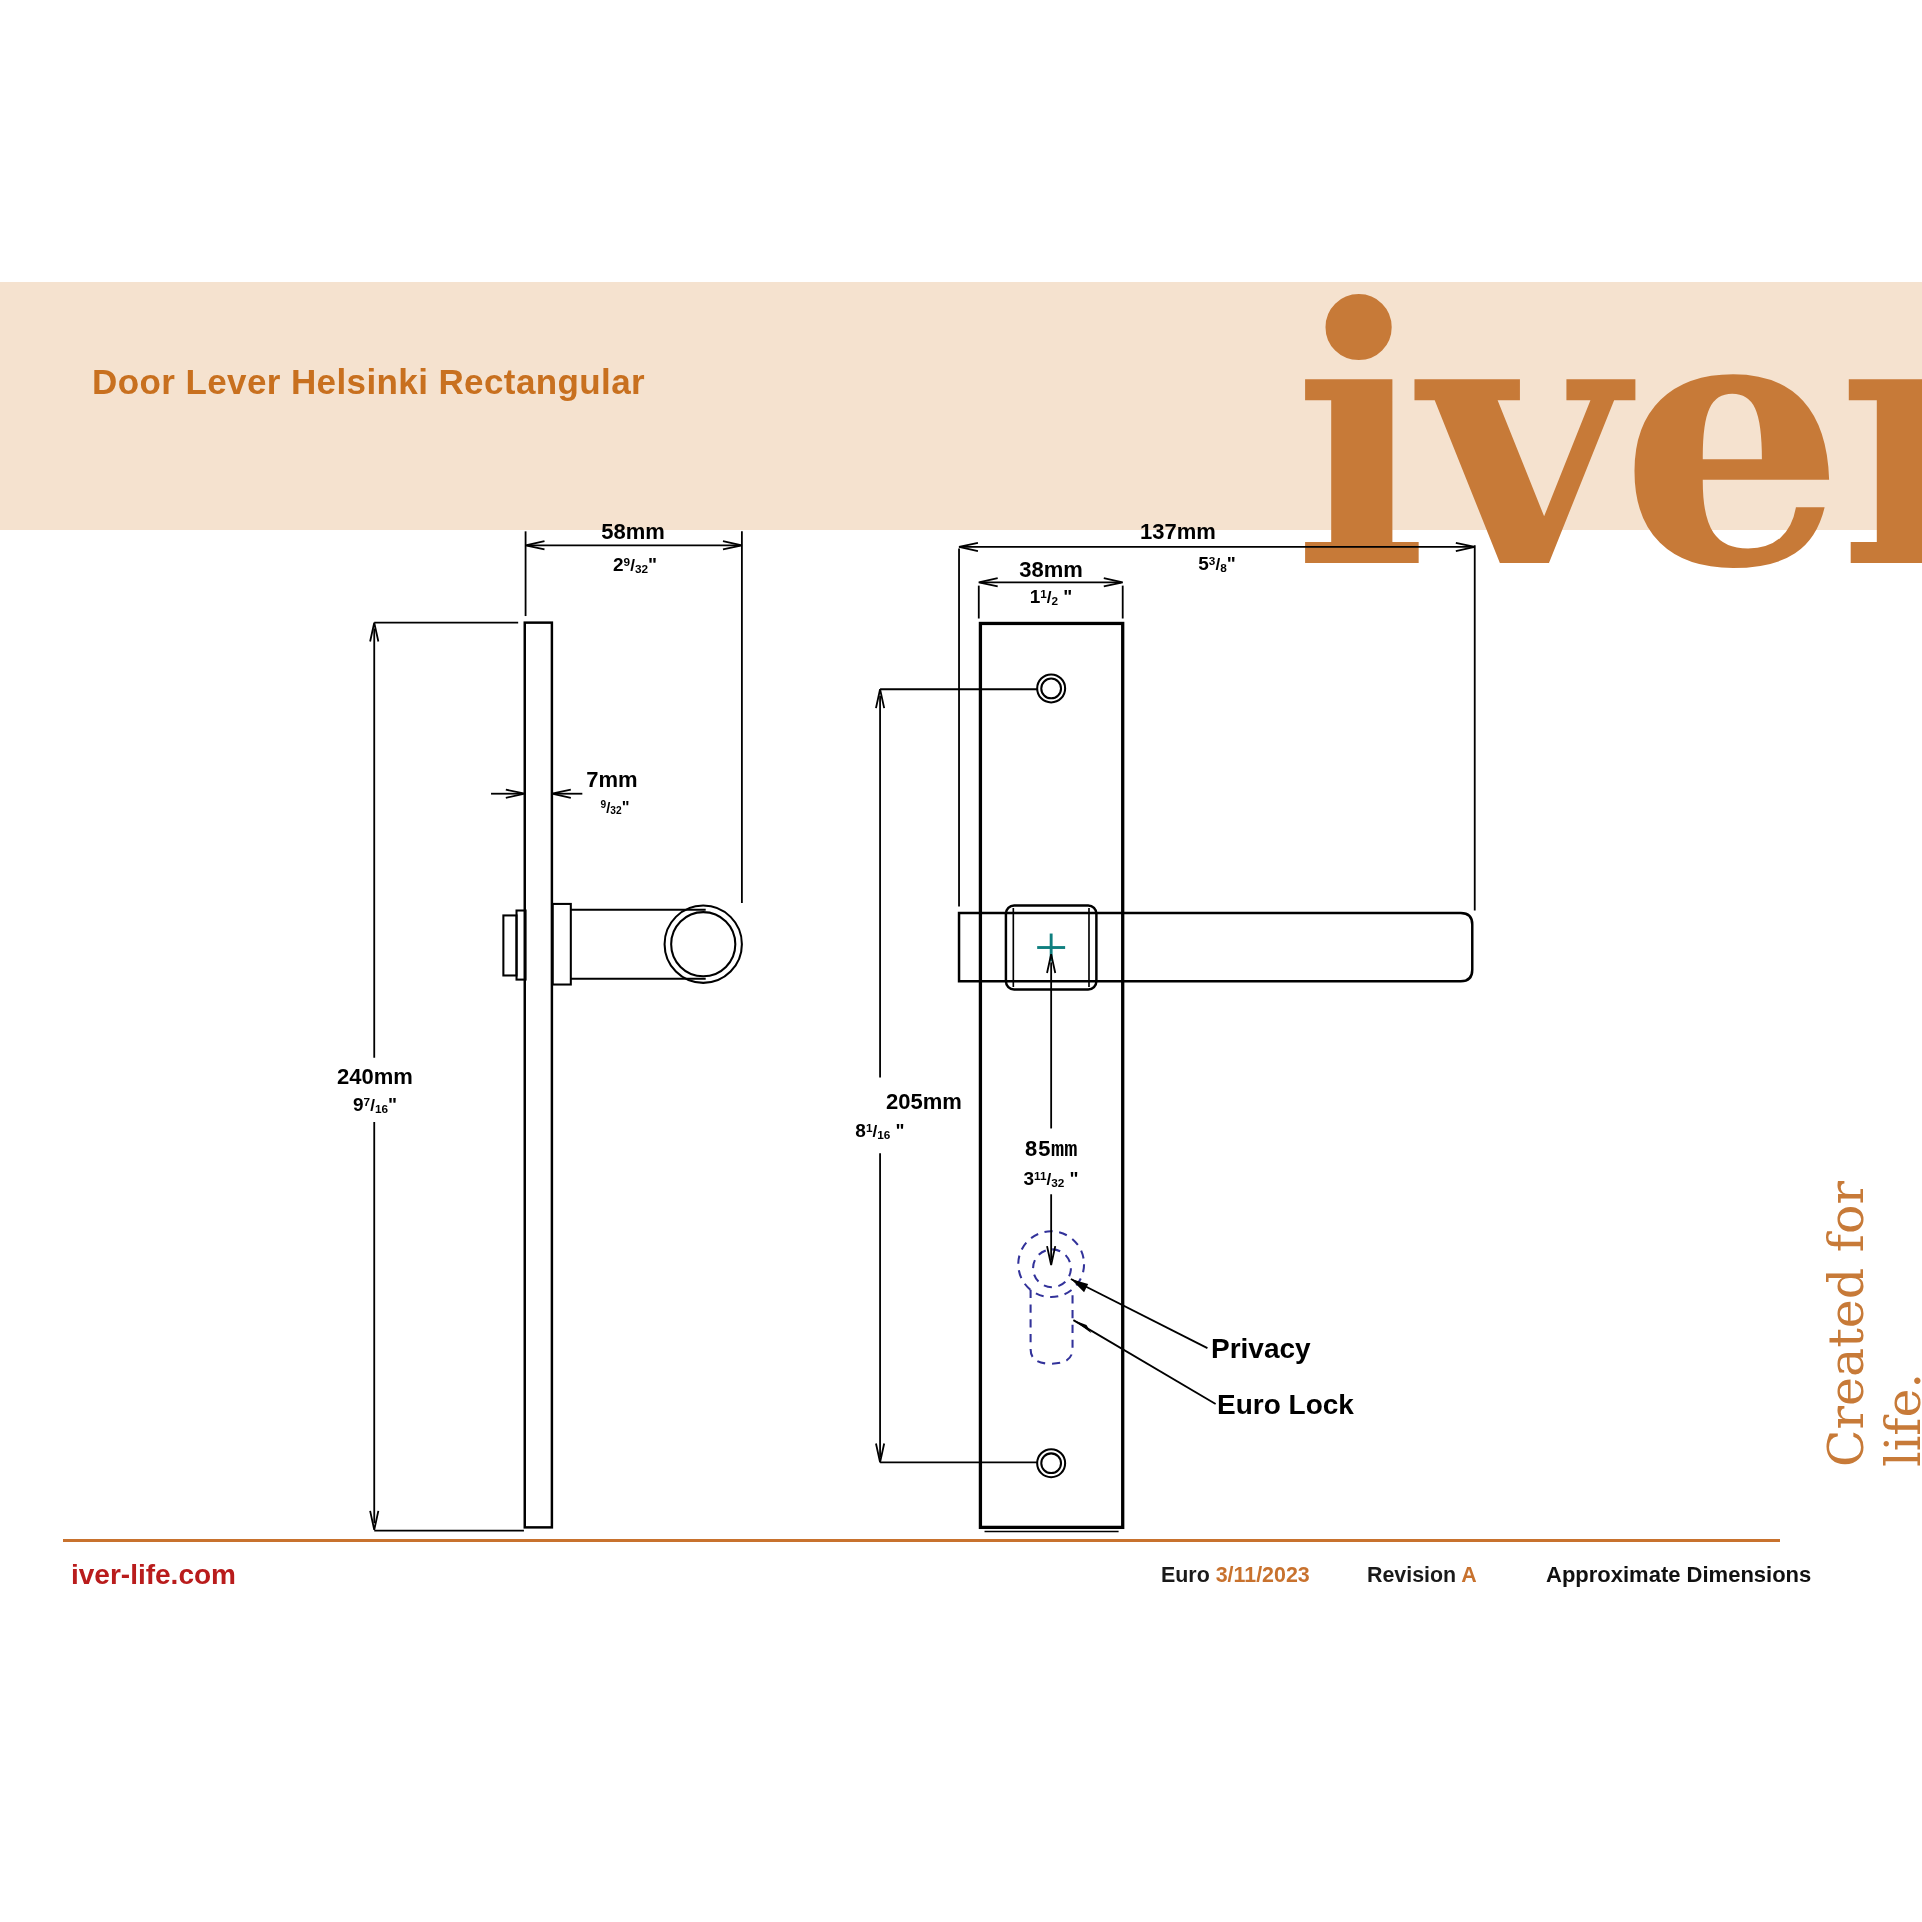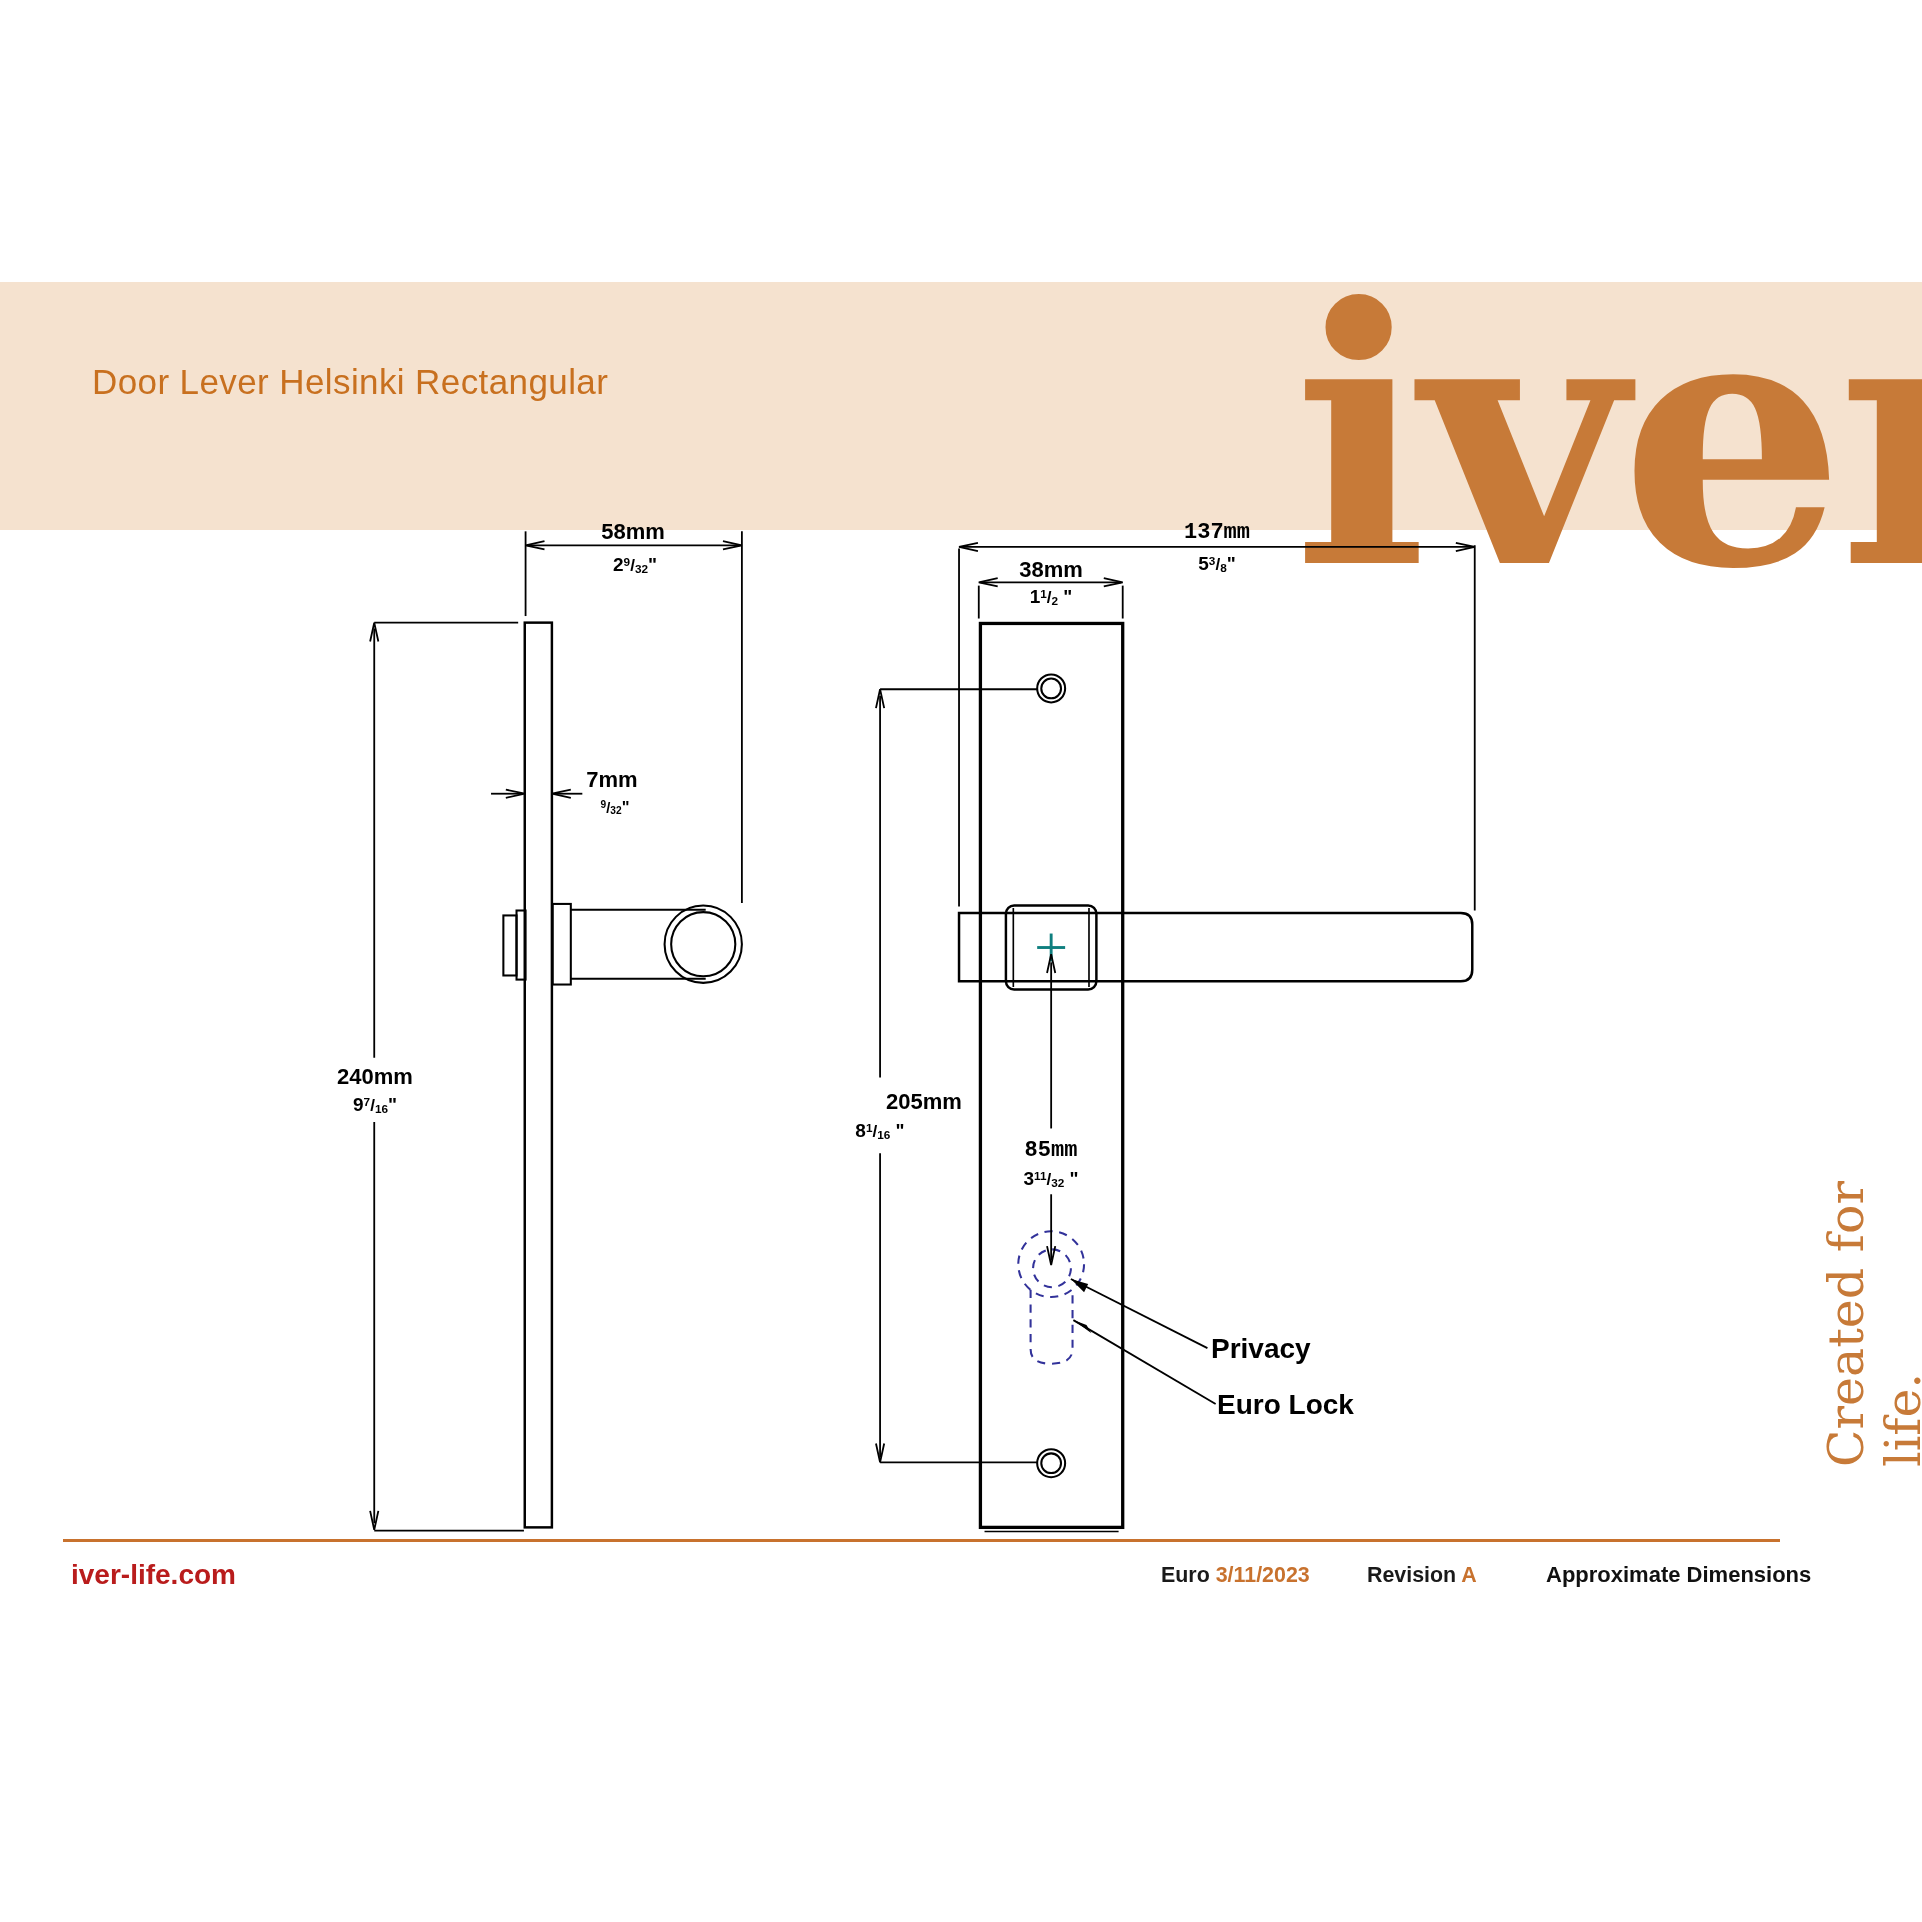--- a/index.html
+++ b/index.html
@@ -1,20 +1,20 @@
 <!DOCTYPE html>
 <html style="font-size:13px"><head>
 <meta charset="utf-8">
 <style>
   html,body{margin:0;padding:0;background:#fff;}
   #page{position:relative;width:1923px;height:1923px;background:#ffffff;overflow:hidden;
         font-family:"Liberation Sans", sans-serif;}
   
   #band{position:absolute;left:0;top:282px;width:1923px;height:248px;background:#f5e2cf;}
-  #title{position:absolute;left:92px;top:362px;font-size:35px;font-weight:normal;color:#c8701f;letter-spacing:0.4px;text-align:right;}
+  #title{position:absolute;left:92px;top:362px;font-size:35px;font-weight:bold;color:#c8701f;letter-spacing:0.4px;text-align:right;}
   #logo{position:absolute;left:1293px;top:262px;font-family:"DejaVu Serif", serif;font-weight:bold;
         font-size:354px;line-height:1;color:#c77a38;letter-spacing:-6.6px;}
   #tagline{position:absolute;left:1818px;top:1467px;width:362px;transform:rotate(-90deg);
            transform-origin:0 0;font-family:"DejaVu Serif", serif;font-size:49px;color:#c77a38;}
   
   .dim{position:absolute;transform:translate(-50%,-50%);white-space:nowrap;color:#000;text-align:center;}
   .dim-mm{font-size:22px;font-weight:bold;}
   .dim-in{font-size:19px;font-weight:bold;}
   .dim-in sup{font-size:.62em;vertical-align:.45em;}
   .dim-in sub{font-size:.62em;vertical-align:-.18em;}
@@ -133,21 +133,21 @@
 
   <div class="dim dim-mm" style="left:633px;top:532px;text-align:center;">58mm</div>
   <div class="dim dim-in" style="left:635px;top:565px;"><span>2</span><sup>9</sup><span class="fsl">/</span><sub>32</sub><span>"</span></div>
 
   <div class="dim dim-mm" style="left:612px;top:780px;">7mm</div>
   <div class="dim dim-in" style="left:615px;top:807px;font-size:16.4px;"><span></span><sup>9</sup><span class="fsl">/</span><sub>32</sub><span>"</span></div>
 
   <div class="dim dim-mm" style="left:375px;top:1077px;">240mm</div>
   <div class="dim dim-in" style="left:375px;top:1105px;"><span>9</span><sup>7</sup><span class="fsl">/</span><sub>16</sub><span>"</span></div>
 
-  <div class="dim dim-mm" style="left:1217px;top:532px;font-family:Liberation Mono, monospace;">137mm</div>
+  <div class="dim dim-mm" style="left:1178px;top:532px;">137mm</div>
   <div class="dim dim-in" style="left:1217px;top:564px;"><span>5</span><sup>3</sup><span class="fsl">/</span><sub>8</sub><span>"</span></div>
 
   <div class="dim dim-mm" style="left:1051px;top:570px;">38mm</div>
   <div class="dim dim-in" style="left:1051px;top:597px;"><span>1</span><sup>1</sup><span class="fsl">/</span><sub>2</sub><span> "</span></div>
 
   <div class="dim dim-mm" style="left:904px;top:1102px;margin-left:20px;">205mm</div>
   <div class="dim dim-in" style="left:880px;top:1131px;"><span>8</span><sup>1</sup><span class="fsl">/</span><sub>16</sub><span> "</span></div>
 
   <div class="dim dim-mm" style="left:1051px;top:1150px;font-family:Liberation Mono, monospace;">85mm</div>
   <div class="dim dim-in" style="left:1051px;top:1179px;"><span>3</span><sup>11</sup><span class="fsl">/</span><sub>32</sub><span> "</span></div>

